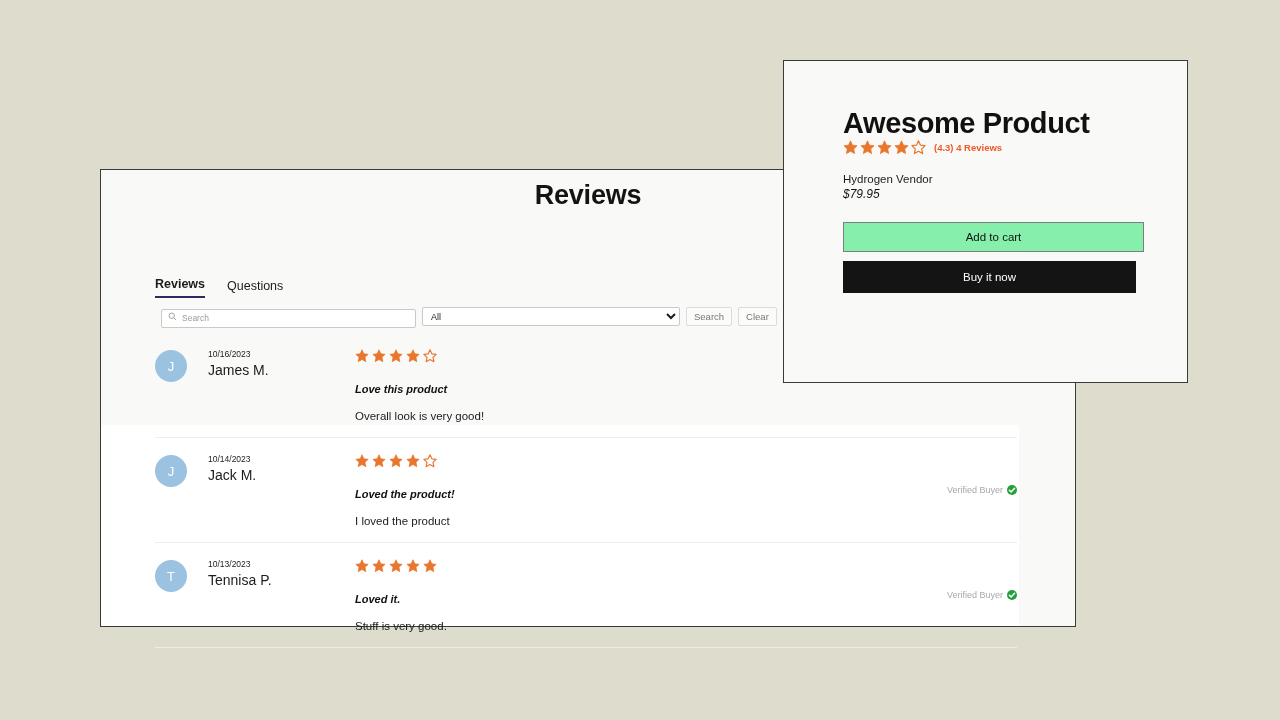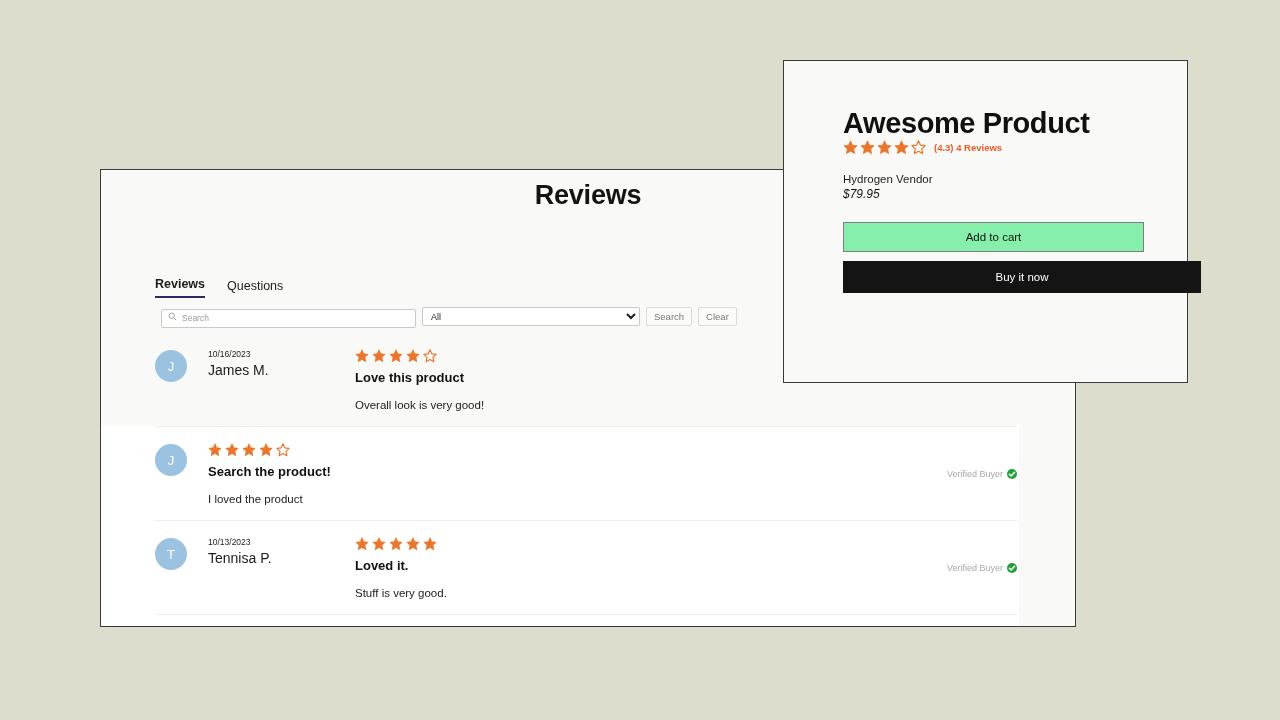--- a/index.html
+++ b/index.html
@@ -108,21 +108,21 @@
   .search-input::placeholder { color: #9b9b9b; }
   .search-icon {
     position: absolute;
     left: 7px;
     top: 5px;
     width: 9px;
     height: 9px;
     pointer-events: none;
   }
   .filter-select {
-    width: 218px;
+    width: 258px;
     height: 19px;
     box-sizing: border-box;
     border: 1px solid #c9c9c9;
     border-radius: 2px;
     background: #ffffff;
     font-size: 9px;
     font-family: "Liberation Sans", sans-serif;
     color: #1c1c1c;
     padding: 0 4px;
     outline: none;
@@ -171,25 +171,26 @@
     align-items: center;
     justify-content: center;
   }
   .meta-col { width: 147px; flex: 0 0 147px; padding-top: 8px; }
   .review-date { font-size: 8.5px; color: #1c1c1c; line-height: 11px; }
   .review-author { font-size: 14px; color: #1c1c1c; line-height: 19px; margin-top: 1px; }
 
   .content-col { flex: 1 1 auto; padding-top: 8px; }
   .stars { display: flex; gap: 3px; height: 14px; align-items: center; }
   .review-heading {
-    font-size: 13px;
+    font-size: 11px;
     font-weight: bold;
     color: #111111;
-    margin-top: 9px;
+    margin-top: 20px;
     line-height: 12px;
+    font-style: italic;
   }
   .review-text {
     font-size: 11.5px;
     color: #1c1c1c;
     margin-top: 14px;
     line-height: 14px;
   }
 
   .verified {
     position: absolute;
@@ -266,21 +267,21 @@
     box-sizing: border-box;
     background: #86efac;
     border: 1px solid #7d7d7d;
     color: #111111;
     font-size: 11.5px;
     font-family: "Liberation Sans", sans-serif;
     cursor: pointer;
   }
   .btn-buy {
     display: block;
-    width: 358px;
+    width: 293px;
     height: 32px;
     box-sizing: border-box;
     background: #141414;
     border: 1px solid #141414;
     color: #ffffff;
     font-size: 11.5px;
     font-family: "Liberation Sans", sans-serif;
     margin-top: 9px;
     cursor: pointer;
   }
@@ -347,39 +348,43 @@
           </svg>
         </div>
         <div class="review-heading">Love this product</div>
         <div class="review-text">Overall look is very good!</div>
       </div>
     </div>
     <div class="review-row">
       <div class="avatar-col">
         <div class="avatar">J</div>
       </div>
+      <div class="meta-col">
+        <div class="review-date">10/14/2023</div>
+        <div class="review-author">Jack M.</div>
+      </div>
       <div class="content-col">
         <div class="stars">
           <svg viewBox="0 0 16 16" width="14" height="14">
             <path d="M8 0.9 L10.1 5.5 L15 6.1 L11.4 9.5 L12.4 14.5 L8 12 L3.6 14.5 L4.6 9.5 L1 6.1 L5.9 5.5 Z" fill="#e8762c" stroke="#e8762c" stroke-width="0.8" stroke-linejoin="round"></path>
           </svg>
           <svg viewBox="0 0 16 16" width="14" height="14">
             <path d="M8 0.9 L10.1 5.5 L15 6.1 L11.4 9.5 L12.4 14.5 L8 12 L3.6 14.5 L4.6 9.5 L1 6.1 L5.9 5.5 Z" fill="#e8762c" stroke="#e8762c" stroke-width="0.8" stroke-linejoin="round"></path>
           </svg>
           <svg viewBox="0 0 16 16" width="14" height="14">
             <path d="M8 0.9 L10.1 5.5 L15 6.1 L11.4 9.5 L12.4 14.5 L8 12 L3.6 14.5 L4.6 9.5 L1 6.1 L5.9 5.5 Z" fill="#e8762c" stroke="#e8762c" stroke-width="0.8" stroke-linejoin="round"></path>
           </svg>
           <svg viewBox="0 0 16 16" width="14" height="14">
             <path d="M8 0.9 L10.1 5.5 L15 6.1 L11.4 9.5 L12.4 14.5 L8 12 L3.6 14.5 L4.6 9.5 L1 6.1 L5.9 5.5 Z" fill="#e8762c" stroke="#e8762c" stroke-width="0.8" stroke-linejoin="round"></path>
           </svg>
           <svg viewBox="0 0 16 16" width="14" height="14">
             <path d="M8 0.9 L10.1 5.5 L15 6.1 L11.4 9.5 L12.4 14.5 L8 12 L3.6 14.5 L4.6 9.5 L1 6.1 L5.9 5.5 Z" fill="none" stroke="#e8762c" stroke-width="1.3" stroke-linejoin="round"></path>
           </svg>
         </div>
-        <div class="review-heading">Search the product!</div>
+        <div class="review-heading">Loved the product!</div>
         <div class="review-text">I loved the product</div>
       </div>
       <div class="verified">
         <span>Verified Buyer</span>
         <span class="verified-badge">
           <svg viewBox="0 0 10 10" width="10" height="10">
             <path d="M2.4 5.2 L4.1 6.9 L7.6 3.2" fill="none" stroke="#ffffff" stroke-width="1.5" stroke-linecap="round" stroke-linejoin="round"></path>
           </svg>
         </span>
       </div>

